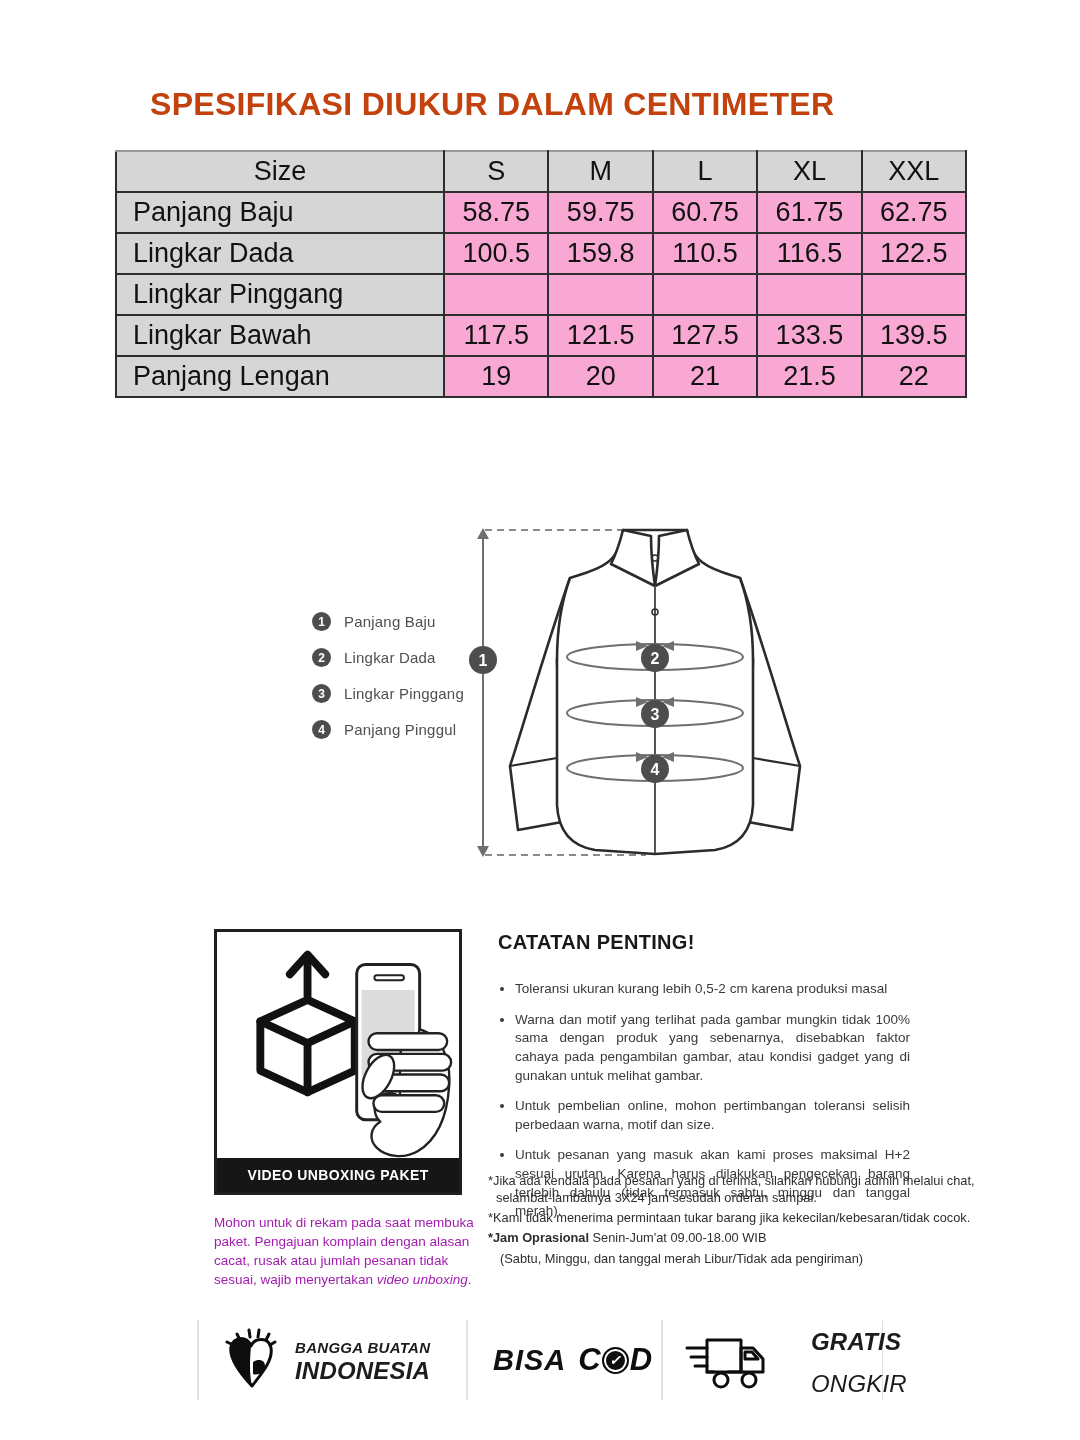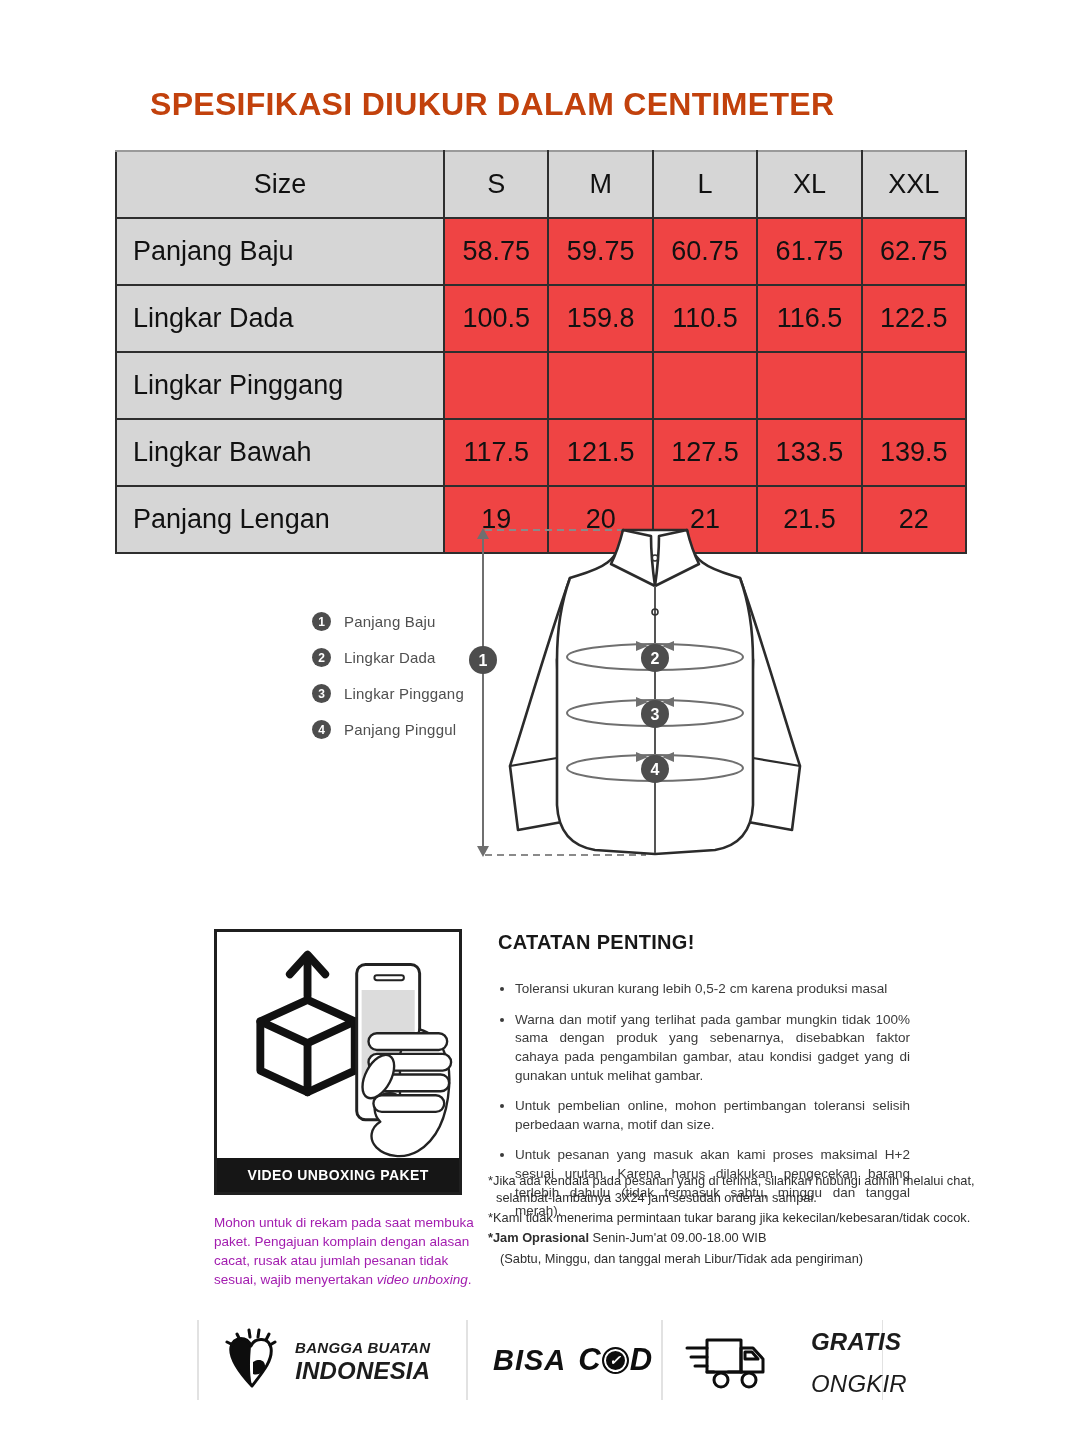--- a/index.html
+++ b/index.html
@@ -17,24 +17,24 @@
   html,body{background:#fff;}
   body{font-family:"Liberation Sans",sans-serif;color:var(--ink);}
   .page{position:relative;width:1080px;height:1440px;background:#fff;overflow:hidden;margin:0 auto;}
 
   
   .page-title{position:absolute;left:150px;top:86px;font-size:32px;font-weight:700;letter-spacing:.3px;color:#c2410c;}
 
   
   .size-table{position:absolute;left:115px;top:150px;width:852px;border-collapse:collapse;table-layout:fixed;
     font-size:27px;color:#111;}
-  .size-table th,.size-table td{border:2px solid var(--table-border);height:67px;padding:0;}
+  .size-table th,.size-table td{border:2px solid var(--table-border);height:41px;padding:0;}
   .size-table thead th{background:var(--table-head-bg);font-weight:400;text-align:center;border-top:2px solid #9a9a9a;}
   .size-table td.rowlabel{background:var(--table-head-bg);text-align:left;padding-left:16px;}
-  .size-table td.val{background:#ef4444;text-align:center;}
+  .size-table td.val{background:#f9a8d4;text-align:center;}
   .size-table col.c-label{width:38.6%;}
   .size-table col.c-size{width:12.28%;}
 
   
   .legend{position:absolute;left:312px;top:612px;}
   .legend-item{display:flex;align-items:center;height:19px;margin-bottom:17px;}
   .legend-num{flex:0 0 auto;width:19px;height:19px;border-radius:50%;background:var(--marker);color:#fff;
     font-size:12px;font-weight:700;display:flex;align-items:center;justify-content:center;}
   .legend-label{margin-left:13px;font-size:15px;color:#4f4f4f;letter-spacing:.2px;}
   .shirt-svg{position:absolute;left:460px;top:500px;}
@@ -62,21 +62,21 @@
   .notes li{font-size:13.5px;line-height:1.38;color:var(--soft-ink);text-align:justify;margin-bottom:12px;}
   .footnotes{position:absolute;left:488px;top:1172px;width:505px;font-size:12.8px;line-height:1.34;color:#2e2e2e;}
   .footnotes p{padding-left:8px;text-indent:-8px;margin-bottom:3px;}
   .footnotes .paren{padding-left:12px;text-indent:0;}
 
   
   .footer-band{position:absolute;left:197px;top:1318px;width:686px;height:84px;}
   .footer-band .sep{position:absolute;top:2px;bottom:2px;width:1.5px;background:var(--divider);}
   .sep1{left:0;} .sep2{left:269px;} .sep3{left:464px;} .sep4{right:0;}
   .badge{position:absolute;display:flex;align-items:center;}
-  .badge-made{left:26px;top:10px;text-align:right;}
+  .badge-made{left:26px;top:10px;}
   .badge-made .txt{margin-left:10px;font-style:italic;line-height:1;}
   .badge-made .l1{font-size:15px;font-weight:700;letter-spacing:.3px;}
   .badge-made .l2{font-size:24px;font-weight:900;letter-spacing:.2px;margin-top:4px;}
   .badge-cod{left:296px;top:24px;font-style:italic;}
   .badge-cod .bisa{font-size:29px;font-weight:700;letter-spacing:1px;color:#111;text-align:right;}
   .badge-cod .cod{display:inline-flex;align-items:center;font-size:31px;font-weight:800;margin-left:12px;color:#0d0d0d;}
   .cod-o{display:inline-flex;align-items:center;justify-content:center;width:27px;height:27px;border-radius:50%;
     background:#0d0d0d;color:#fff;font-size:14px;font-weight:700;margin:0 1px;border:2px solid #0d0d0d;box-shadow:inset 0 0 0 2px #fff;}
   .badge-ship{left:486px;top:12px;gap:30px;}
   .badge-ship .txt{margin-left:8px;font-style:italic;line-height:1;}

